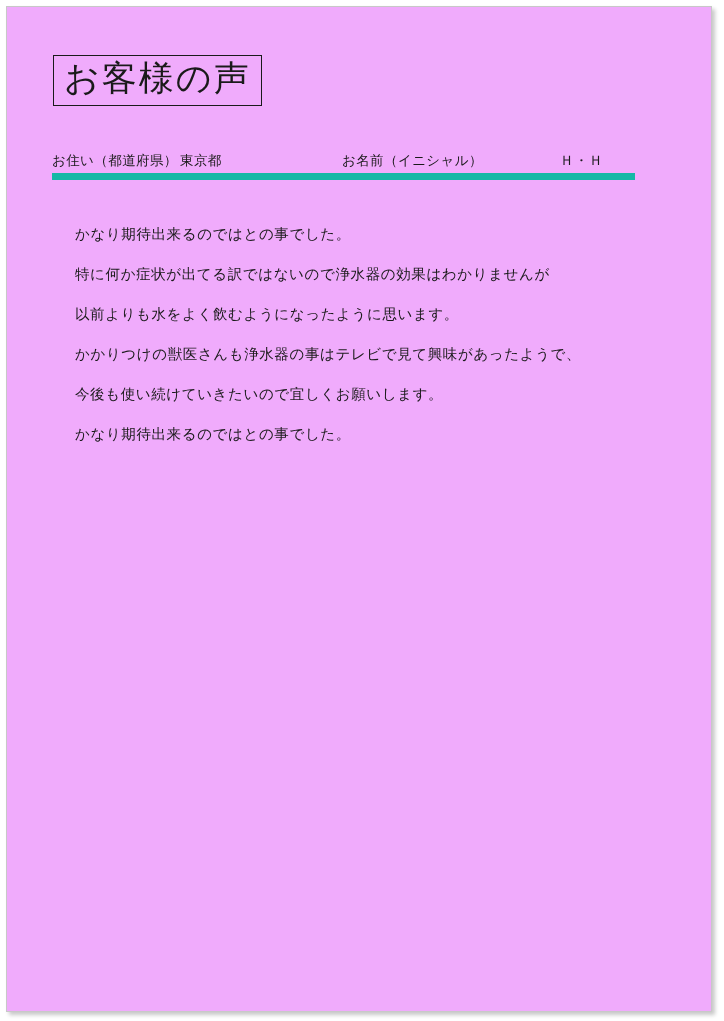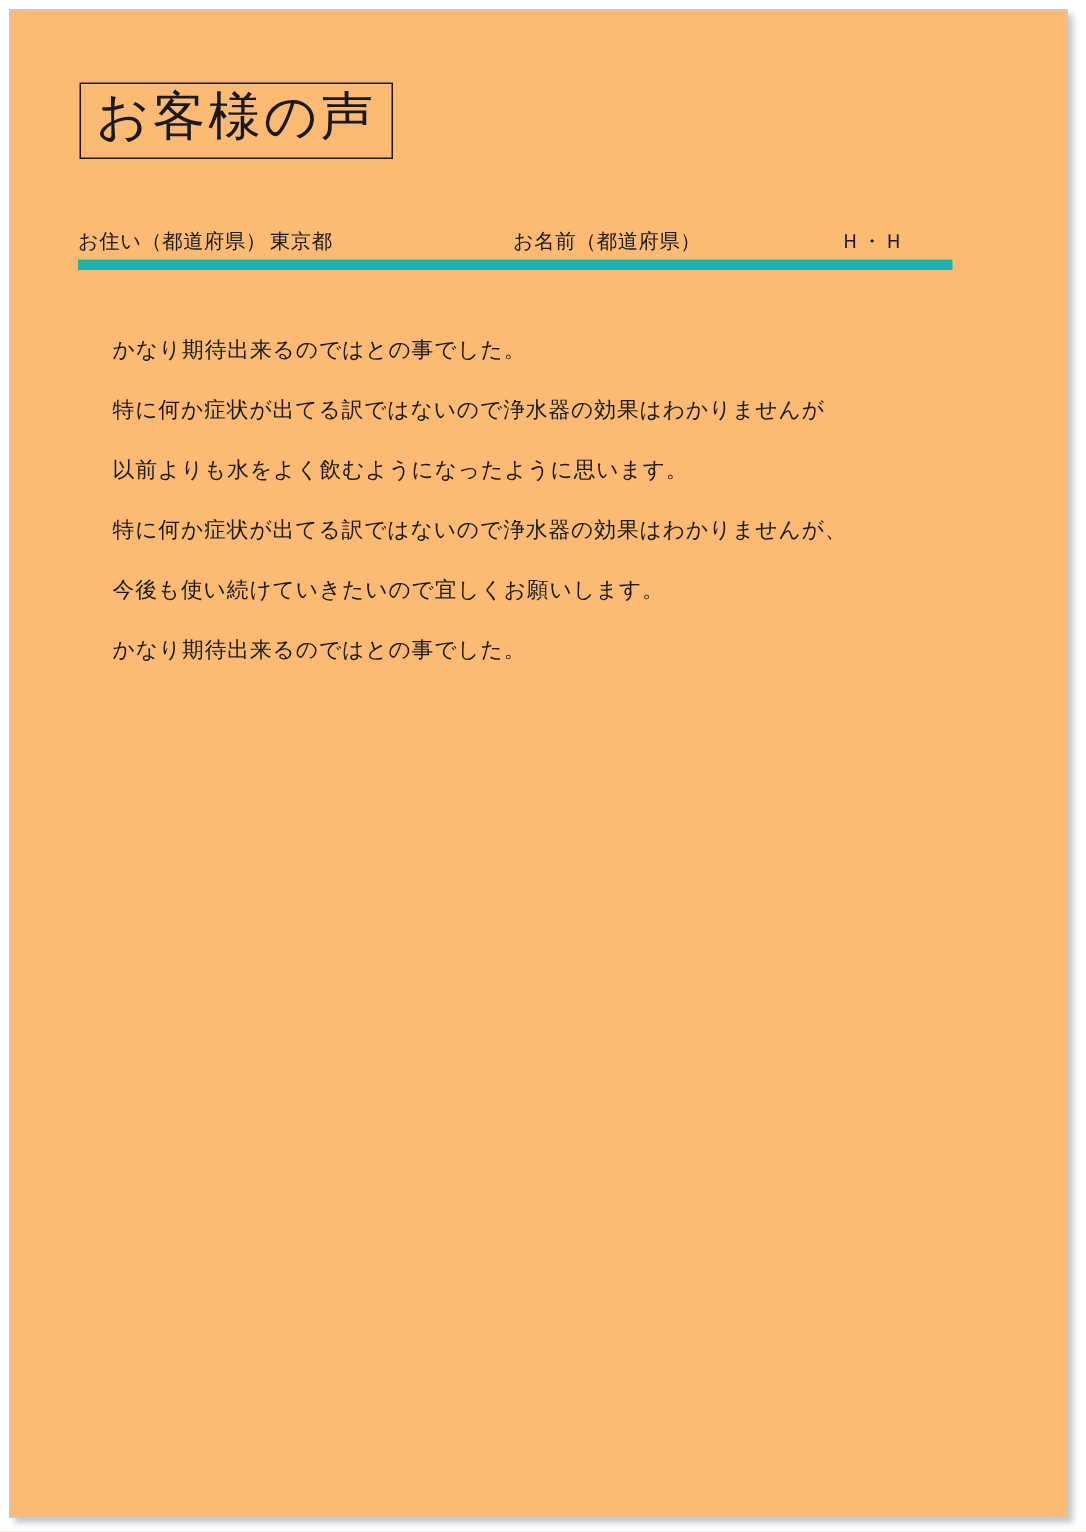--- a/index.html
+++ b/index.html
@@ -14,21 +14,21 @@
     color: #1a1a1a;
     overflow: hidden;
   }
 
   .page {
     position: relative;
     box-sizing: border-box;
     width: 706px;
     height: 1006px;
     margin: 6px 0 0 6px;
-    background: #fdba74;
+    background: #f0abfc;
     border: 1px solid #c8c8c8;
     box-shadow: 3px 3px 4px rgba(0,0,0,0.22);
   }
 
   .title-box {
     position: absolute;
     left: 46px;
     top: 48px;
     border: 1px solid #1a1a1a;
     padding: 3px 10px 7px 10px;
@@ -76,26 +76,26 @@
 </head>
 <body>
 
 <div class="page">
 
   <div class="title-box">お客様の声</div>
 
   <div class="meta-row">
     <span class="field f-addr-label">お住い（都道府県）</span>
     <span class="field f-addr-value">東京都</span>
-    <span class="field f-name-label">お名前（都道府県）</span>
+    <span class="field f-name-label">お名前（イニシャル）</span>
     <span class="field f-name-value">Ｈ・Ｈ</span>
   </div>
 
   <div class="body-text">
     <p>かなり期待出来るのではとの事でした。</p>
     <p>特に何か症状が出てる訳ではないので浄水器の効果はわかりませんが</p>
     <p>以前よりも水をよく飲むようになったように思います。</p>
-    <p>特に何か症状が出てる訳ではないので浄水器の効果はわかりませんが、</p>
+    <p>かかりつけの獣医さんも浄水器の事はテレビで見て興味があったようで、</p>
     <p>今後も使い続けていきたいので宜しくお願いします。</p>
     <p>かなり期待出来るのではとの事でした。</p>
   </div>
 
 </div>
 
 </body></html>

